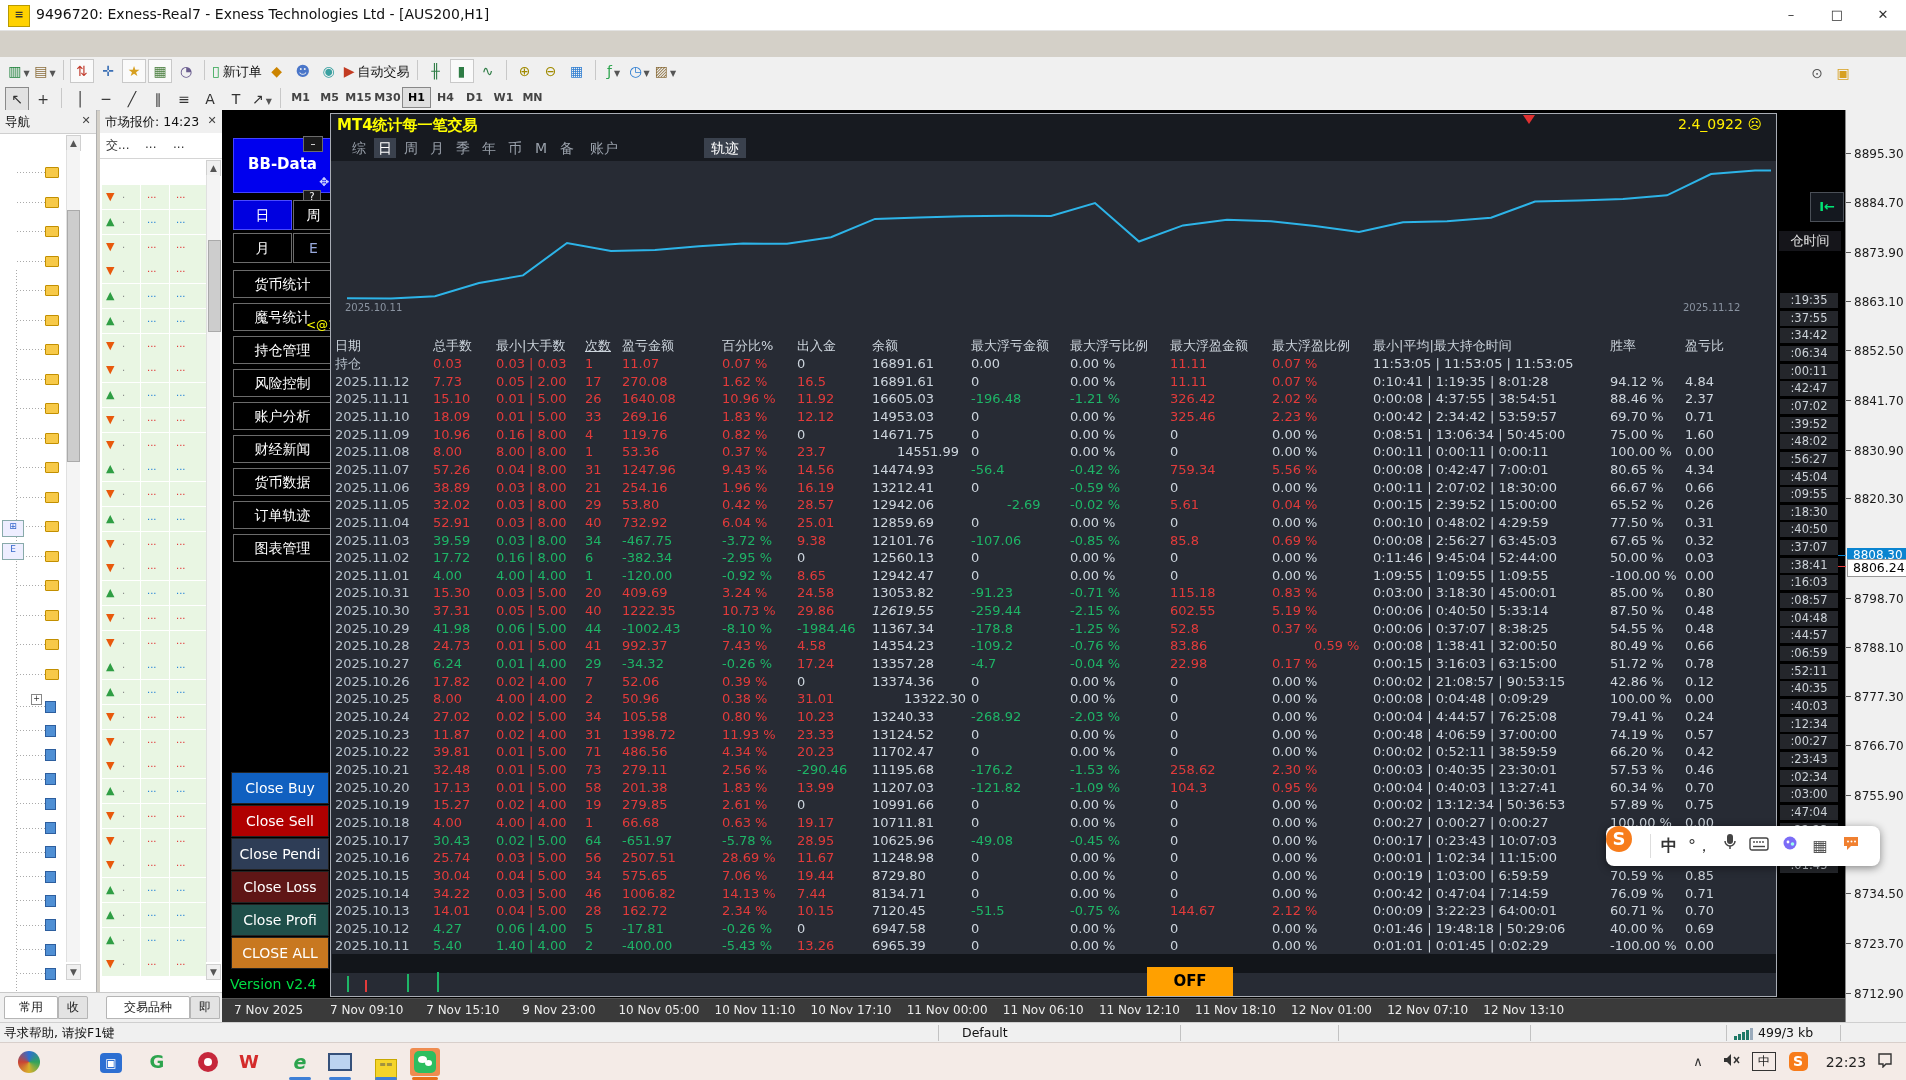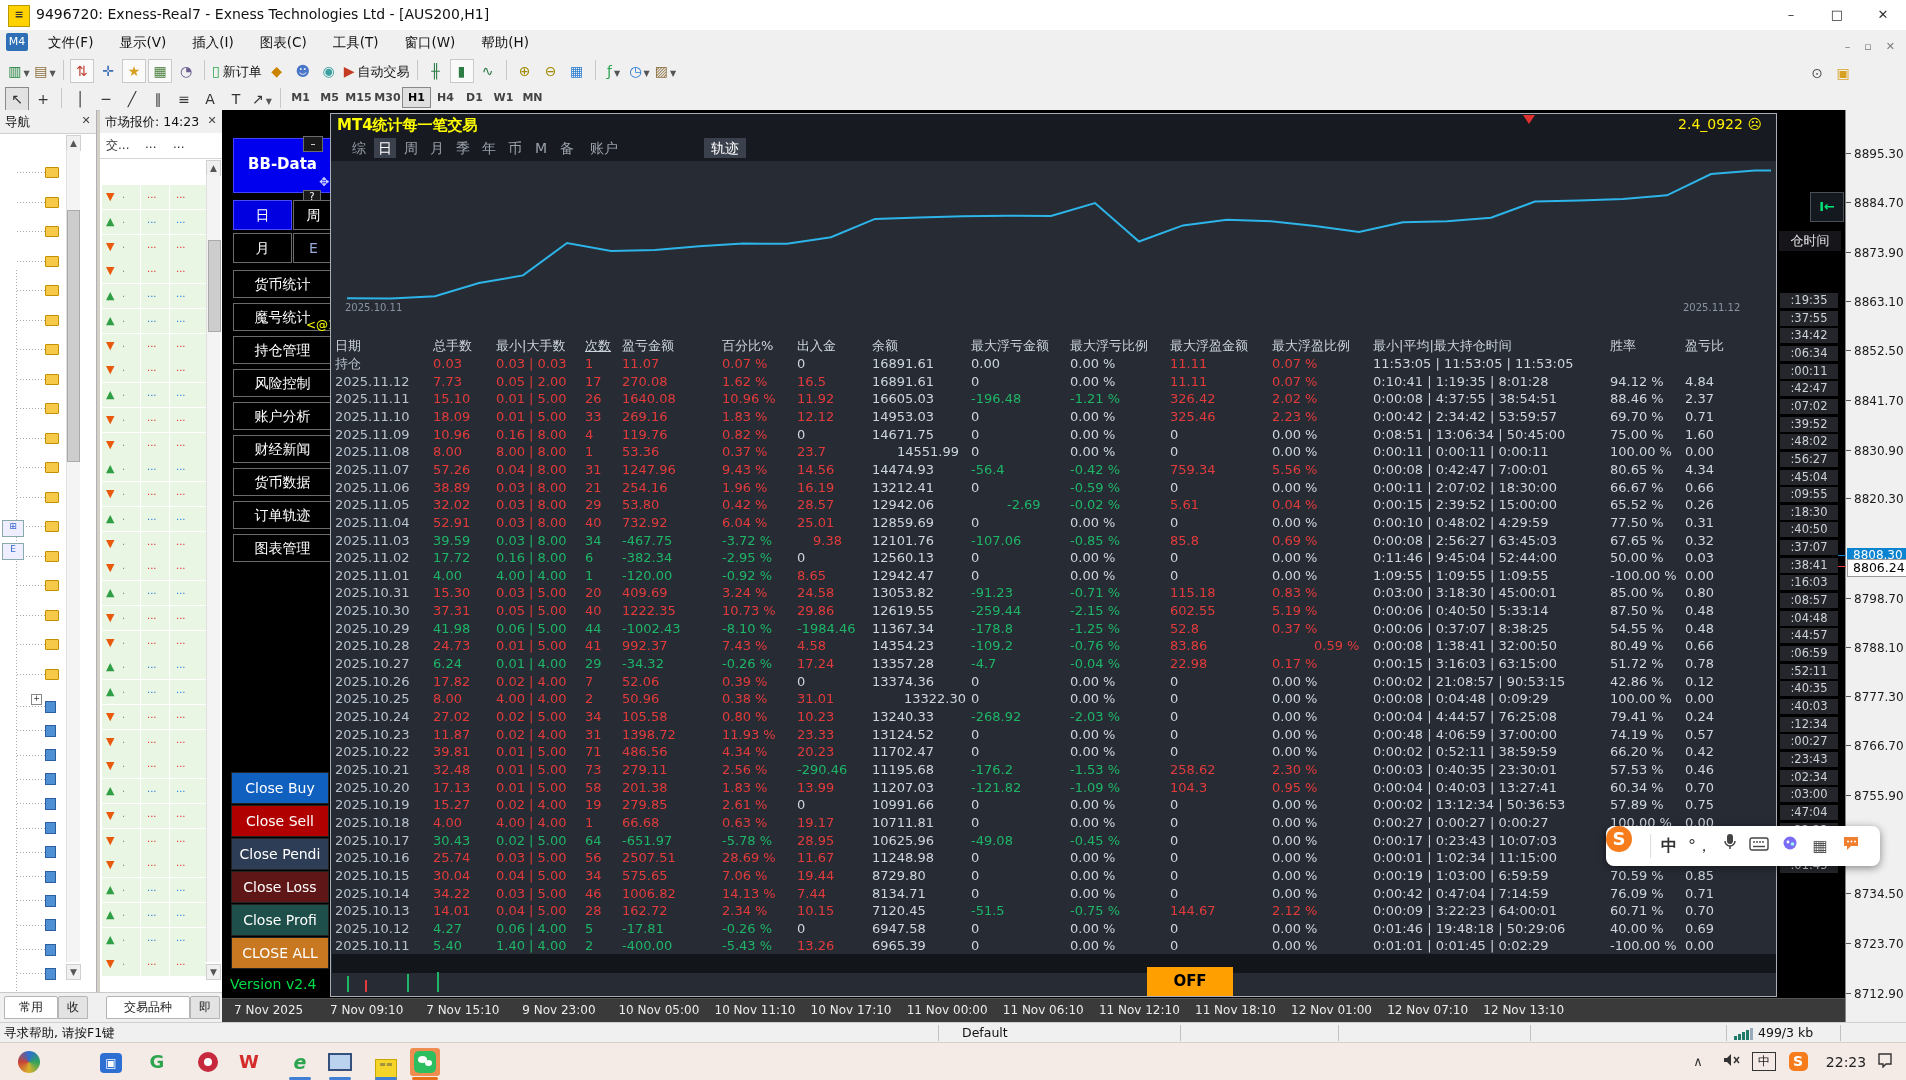--- a/index.html
+++ b/index.html
@@ -117,27 +117,20 @@
 <div id="screen">
 
   <div id="titlebar" class="abs">
     <div id="app-icon" class="abs">≡</div>
     <div id="win-title" class="abs">9496720: Exness-Real7 - Exness Technologies Ltd - [AUS200,H1]</div>
     <div class="wbtn abs" style="right:92px;">–</div>
     <div class="wbtn abs" style="right:46px;">□</div>
     <div class="wbtn abs" style="right:0;">✕</div>
   </div>
 
-  <div id="menubar" class="abs">
-    <span id="menubar-logo">M4</span>
-    <span id="menu-items"><span class="menu-item">文件(F)</span><span class="menu-item">显示(V)</span><span class="menu-item">插入(I)</span><span class="menu-item">图表(C)</span><span class="menu-item">工具(T)</span><span class="menu-item">窗口(W)</span><span class="menu-item">帮助(H)</span></span>
-    <span class="abs" style="right:4px;top:5px;">
-      <span class="mini-ctl">–</span><span class="mini-ctl">▫</span><span class="mini-ctl">✕</span>
-    </span>
-  </div>
 
   <div id="toolbar1" class="abs"><span style="display:inline-block;width:6px;"></span><span class="tbi" style="color:#1a7f37">▥<span class="drop">▼</span></span><span class="tbi" style="color:#8a6d3b">▤<span class="drop">▼</span></span><span class="tbsep"></span><span class="tbi box" style="color:#c03a2b">⇅</span><span class="tbi" style="color:#3b6fb5">✛</span><span class="tbi box" style="color:#d7a021">★</span><span class="tbi box" style="color:#4a7f3f">▦</span><span class="tbi" style="color:#6a5d8f">◔</span><span class="tbsep"></span><span class="tbi" style="color:#2da44e">▯<span class="lbl">新订单</span></span><span class="tbi" style="color:#cc8400">◆</span><span class="tbi" style="color:#4a76c9">☻</span><span class="tbi" style="color:#3aa0a0">◉</span><span class="tbi" style="color:#c23b22">▶<span class="lbl">自动交易</span></span><span class="tbsep"></span><span class="tbi" style="color:#2f7d46">╫</span><span class="tbi box" style="color:#2f7d46">▮</span><span class="tbi" style="color:#2f7d46">∿</span><span class="tbsep"></span><span class="tbi" style="color:#a08a00">⊕</span><span class="tbi" style="color:#a08a00">⊖</span><span class="tbi" style="color:#2e7dd1">▦</span><span class="tbsep"></span><span class="tbi" style="color:#2da44e">ƒ<span class="drop">▼</span></span><span class="tbi" style="color:#2e7dd1">◷<span class="drop">▼</span></span><span class="tbi" style="color:#8a6d3b">▨<span class="drop">▼</span></span><span class="abs" style="right:50px;top:2px;"><span class="tbi" style="color:#555">⊙</span><span class="tbi" style="color:#d7a021">▣</span></span></div>
   <div id="toolbar2" class="abs"><span style="display:inline-block;width:4px;"></span><span class="tbi pressed" style="color:#333">↖</span><span class="tbi" style="color:#333">+</span><span class="tbsep"></span><span class="tbi" style="color:#333">│</span><span class="tbi" style="color:#333">─</span><span class="tbi" style="color:#333">╱</span><span class="tbi" style="color:#333">∥</span><span class="tbi" style="color:#333">≡</span><span class="tbi" style="color:#333">A</span><span class="tbi" style="color:#333">T</span><span class="tbi" style="color:#333">↗<span class="drop">▼</span></span><span class="tbsep"></span><span class="tf">M1</span><span class="tf">M5</span><span class="tf">M15</span><span class="tf">M30</span><span class="tf active">H1</span><span class="tf">H4</span><span class="tf">D1</span><span class="tf">W1</span><span class="tf">MN</span></div>
 
   <div id="navigator" class="abs">
     <div class="panel-title">导航</div>
     <div class="panel-close">✕</div>
     <div id="nav-dotline" class="abs"></div>
     <div id="nav-items">
         <div class="nav-item" style="left:17px;top:52px;"><span class="nav-conn"></span><span class="folder-ico"></span></div>
@@ -674,21 +667,21 @@
           <span class="scell c-w" style="left:1279px;width:73px;">77.50 %</span>
           <span class="scell c-w" style="left:1354px;width:58px;">0.31</span>
         </div>
         <div class="srow" style="top:417.5px;">
           <span class="scell c-d" style="left:4px;width:96px;">2025.11.03</span>
           <span class="scell c-g" style="left:102px;width:61px;">39.59</span>
           <span class="scell c-g" style="left:165px;width:87px;">0.03 | 8.00</span>
           <span class="scell c-g" style="left:254px;width:35px;">34</span>
           <span class="scell c-g" style="left:291px;width:98px;">-467.75</span>
           <span class="scell c-g" style="left:391px;width:73px;">-3.72 %</span>
-          <span class="scell c-r" style="left:482px;width:73px;">9.38</span>
+          <span class="scell c-r" style="left:466px;width:73px;">9.38</span>
           <span class="scell c-w" style="left:541px;width:97px;">12101.76</span>
           <span class="scell c-g" style="left:640px;width:97px;">-107.06</span>
           <span class="scell c-g" style="left:739px;width:98px;">-0.85 %</span>
           <span class="scell c-r" style="left:839px;width:100px;">85.8</span>
           <span class="scell c-r" style="left:941px;width:99px;">0.69 %</span>
           <span class="scell c-w" style="left:1042px;width:235px;">0:00:08 | 2:56:27 | 63:45:03</span>
           <span class="scell c-w" style="left:1279px;width:73px;">67.65 %</span>
           <span class="scell c-w" style="left:1354px;width:58px;">0.32</span>
         </div>
         <div class="srow" style="top:435.1px;">
@@ -743,21 +736,21 @@
           <span class="scell c-w" style="left:1354px;width:58px;">0.80</span>
         </div>
         <div class="srow" style="top:488.1px;">
           <span class="scell c-d" style="left:4px;width:96px;">2025.10.30</span>
           <span class="scell c-r" style="left:102px;width:61px;">37.31</span>
           <span class="scell c-r" style="left:165px;width:87px;">0.05 | 5.00</span>
           <span class="scell c-r" style="left:254px;width:35px;">40</span>
           <span class="scell c-r" style="left:291px;width:98px;">1222.35</span>
           <span class="scell c-r" style="left:391px;width:73px;">10.73 %</span>
           <span class="scell c-r" style="left:466px;width:73px;">29.86</span>
-          <span class="scell c-w" style="left:541px;width:97px;">12619.55</span>
+          <span class="scell c-w" style="left:541px;width:97px;font-style:italic;">12619.55</span>
           <span class="scell c-g" style="left:640px;width:97px;">-259.44</span>
           <span class="scell c-g" style="left:739px;width:98px;">-2.15 %</span>
           <span class="scell c-r" style="left:839px;width:100px;">602.55</span>
           <span class="scell c-r" style="left:941px;width:99px;">5.19 %</span>
           <span class="scell c-w" style="left:1042px;width:235px;">0:00:06 | 0:40:50 | 5:33:14</span>
           <span class="scell c-w" style="left:1279px;width:73px;">87.50 %</span>
           <span class="scell c-w" style="left:1354px;width:58px;">0.48</span>
         </div>
         <div class="srow" style="top:505.8px;">
           <span class="scell c-d" style="left:4px;width:96px;">2025.10.29</span>

